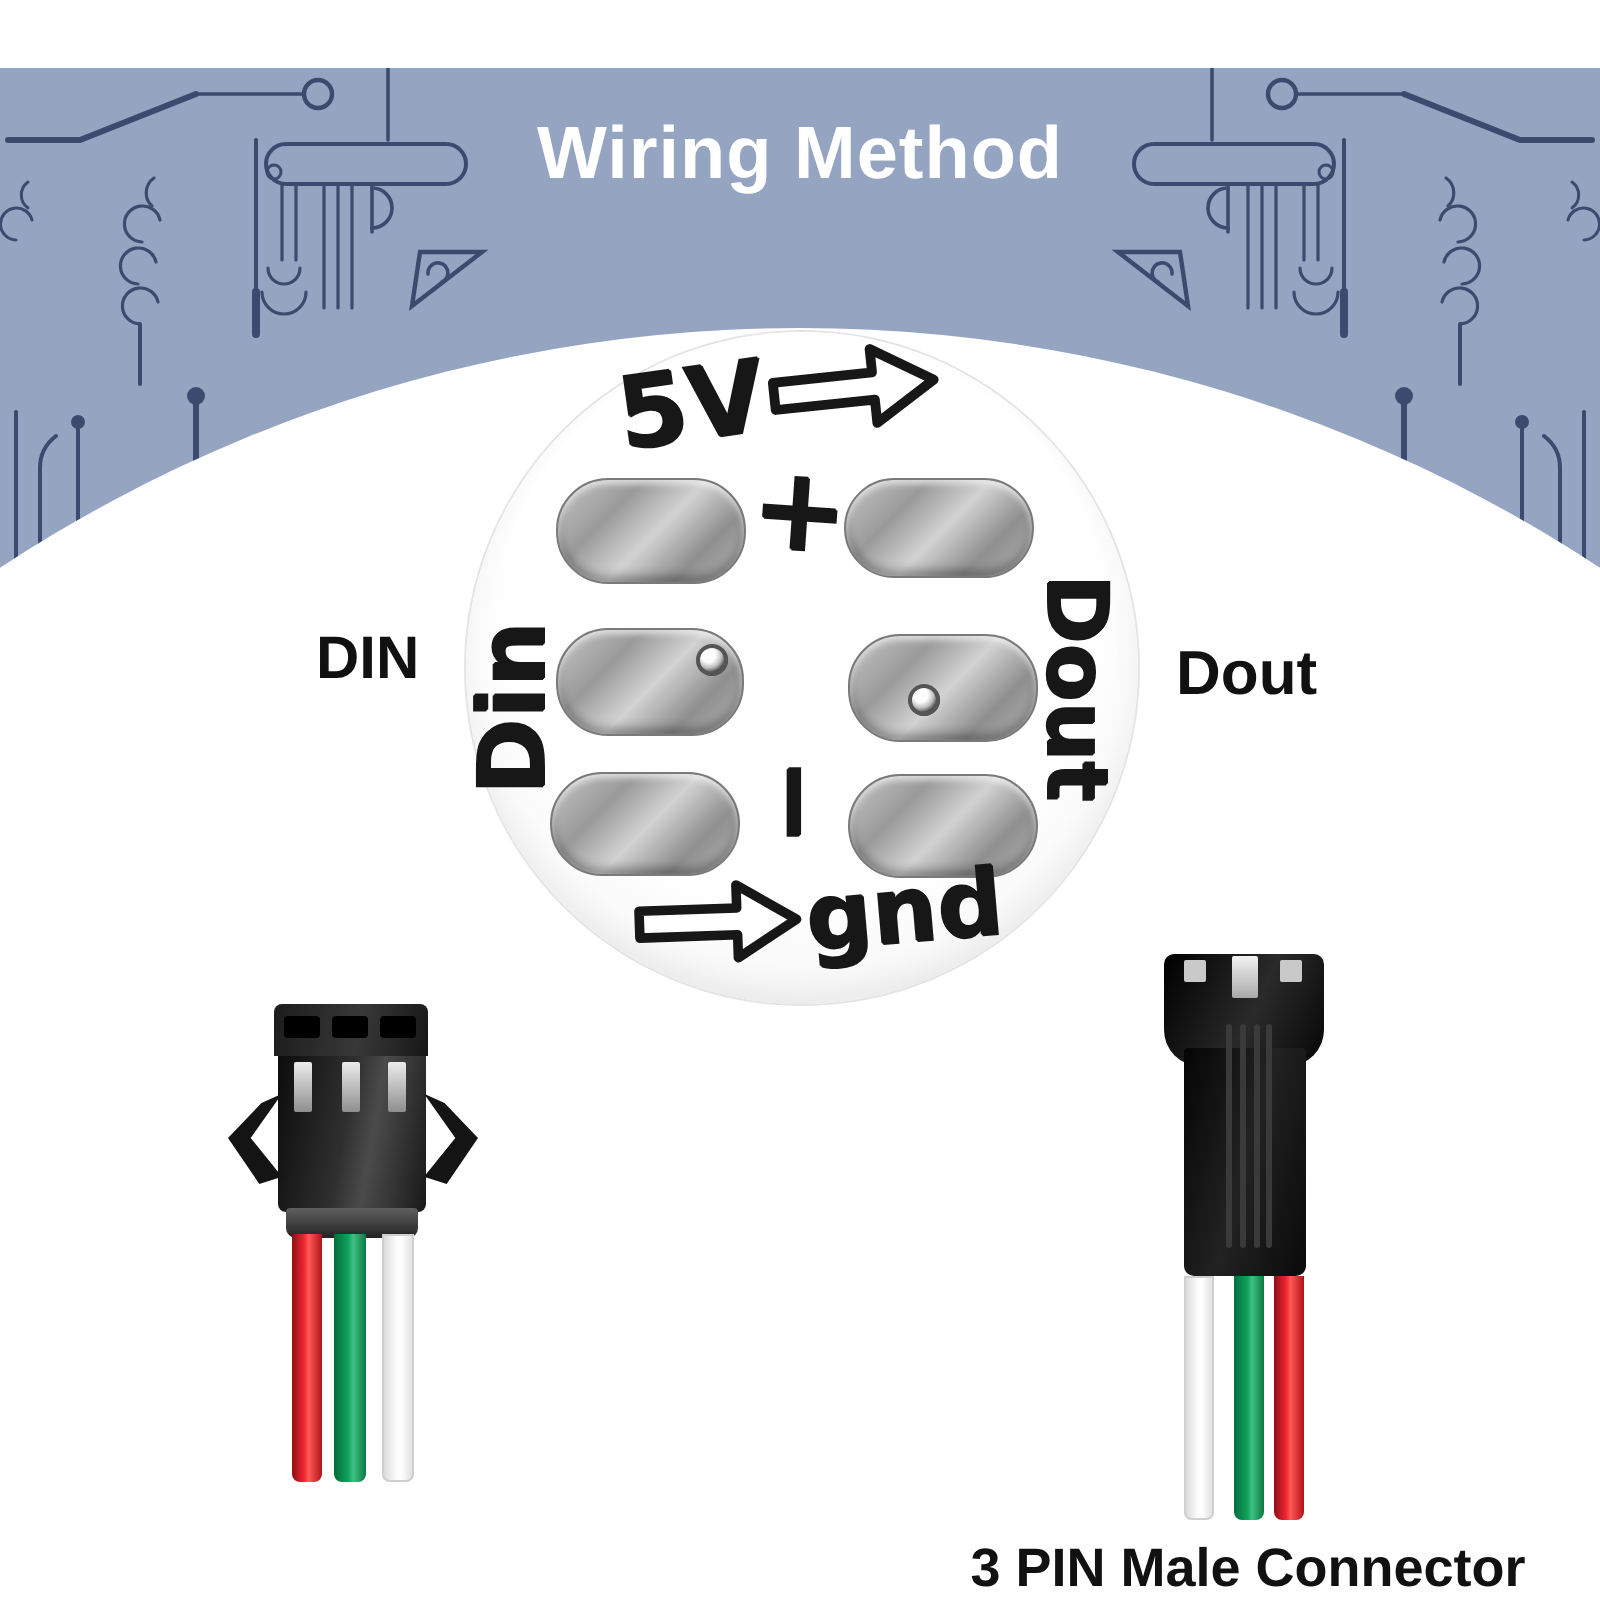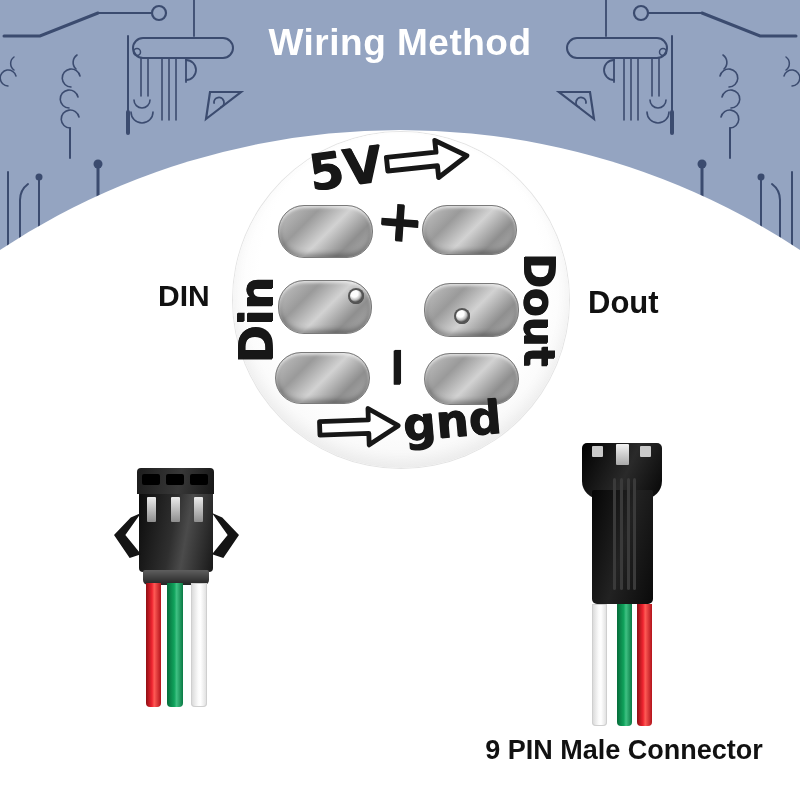--- a/index.html
+++ b/index.html
@@ -1,17 +1,17 @@
 <!DOCTYPE html>
 <html><head>
 <meta charset="utf-8">
 <style>
   html,body{margin:0;padding:0;background:#fff;}
   .stage{position:relative;width:800px;height:760px;background:#fff;overflow:hidden;
-         font-family:"Liberation Sans",sans-serif;}
+         font-family:"Liberation Sans",sans-serif;margin-top:34px;}
 
   
   .header-bg{position:absolute;left:0;top:0;width:800px;height:300px;background:#94a4c1;}
   .trace-svg{position:absolute;top:0;width:270px;height:270px;}
   .trace-svg.left{left:0;}
   .trace-svg.right{right:0;transform:scaleX(-1);}
   .dome{position:absolute;left:-327px;top:130px;width:1454px;height:1454px;
         border-radius:50%;background:#ffffff;}
   .page-title{position:absolute;left:0;top:22px;width:800px;text-align:center;
         color:#ffffff;font-size:37px;font-weight:700;letter-spacing:.5px;}
@@ -240,15 +240,15 @@
     <div class="m-body"></div>
     <div class="m-groove g1"></div>
     <div class="m-groove g2"></div>
     <div class="m-groove g3"></div>
     <div class="m-groove g4"></div>
     <div class="wire white"></div>
     <div class="wire green"></div>
     <div class="wire red"></div>
   </div>
 
-  <div class="caption right">9 PIN Male Connector</div>
+  <div class="caption right">3 PIN Male Connector</div>
 
 </div>
 
 </body></html>

